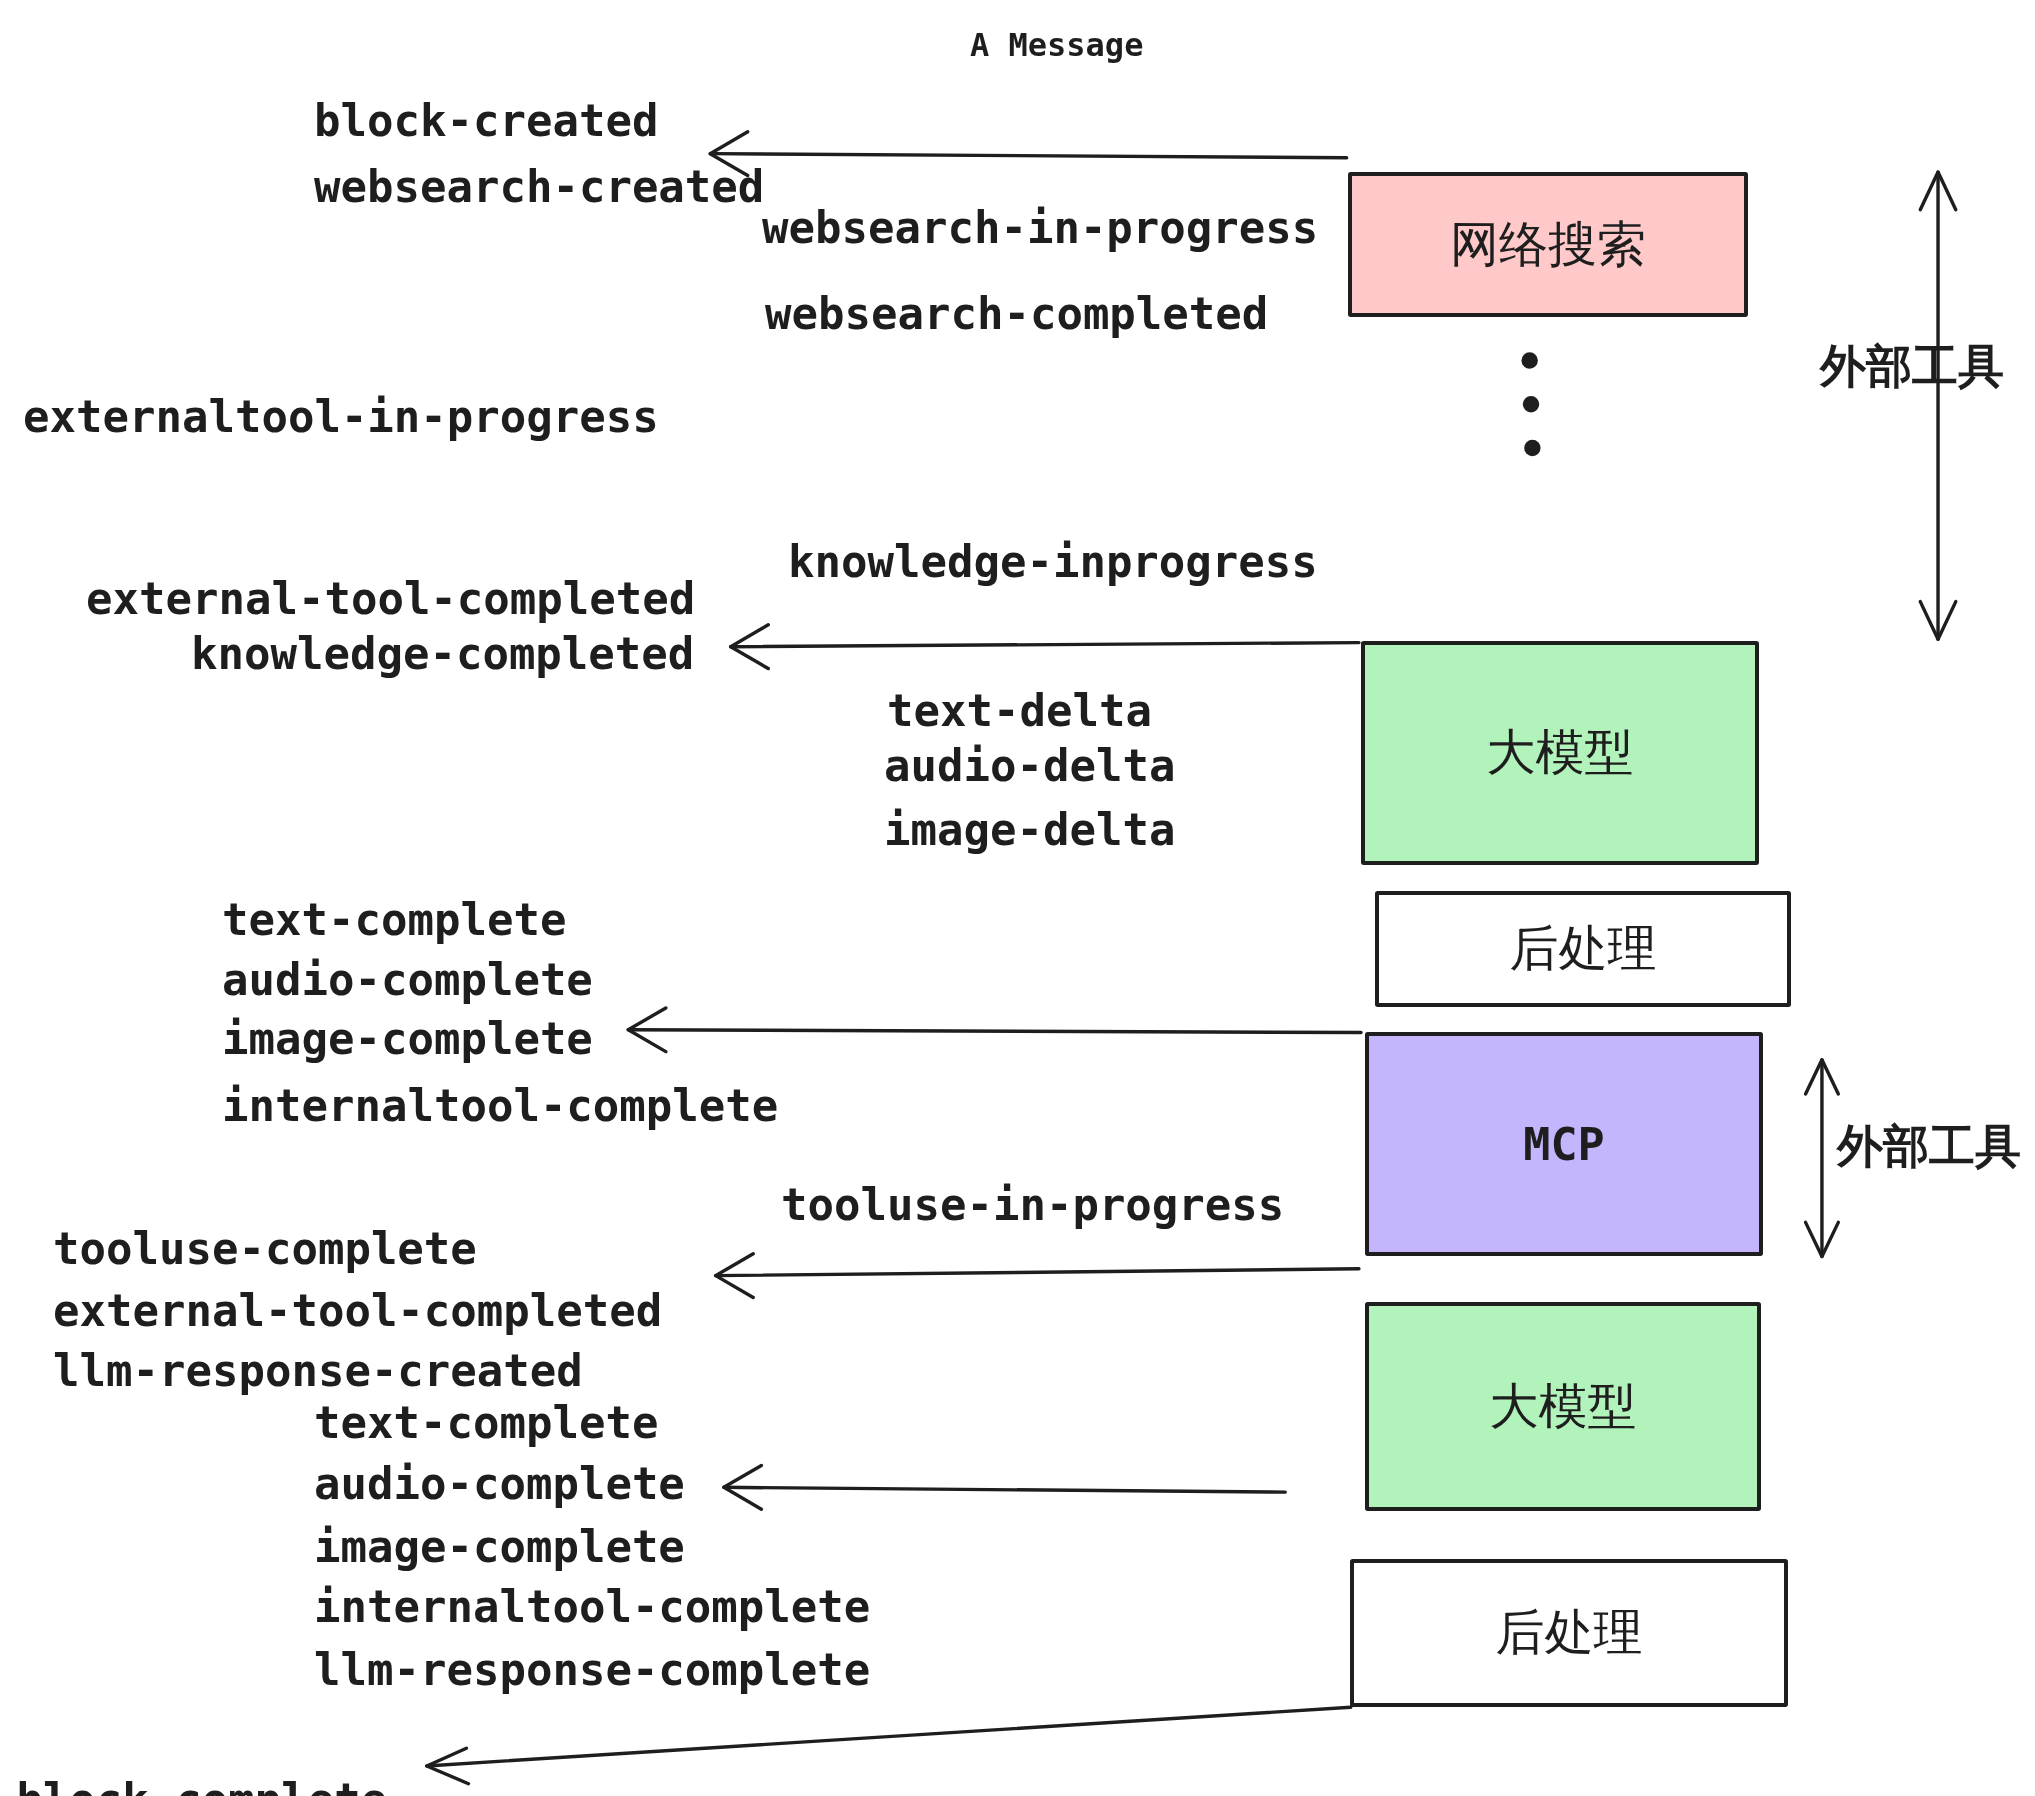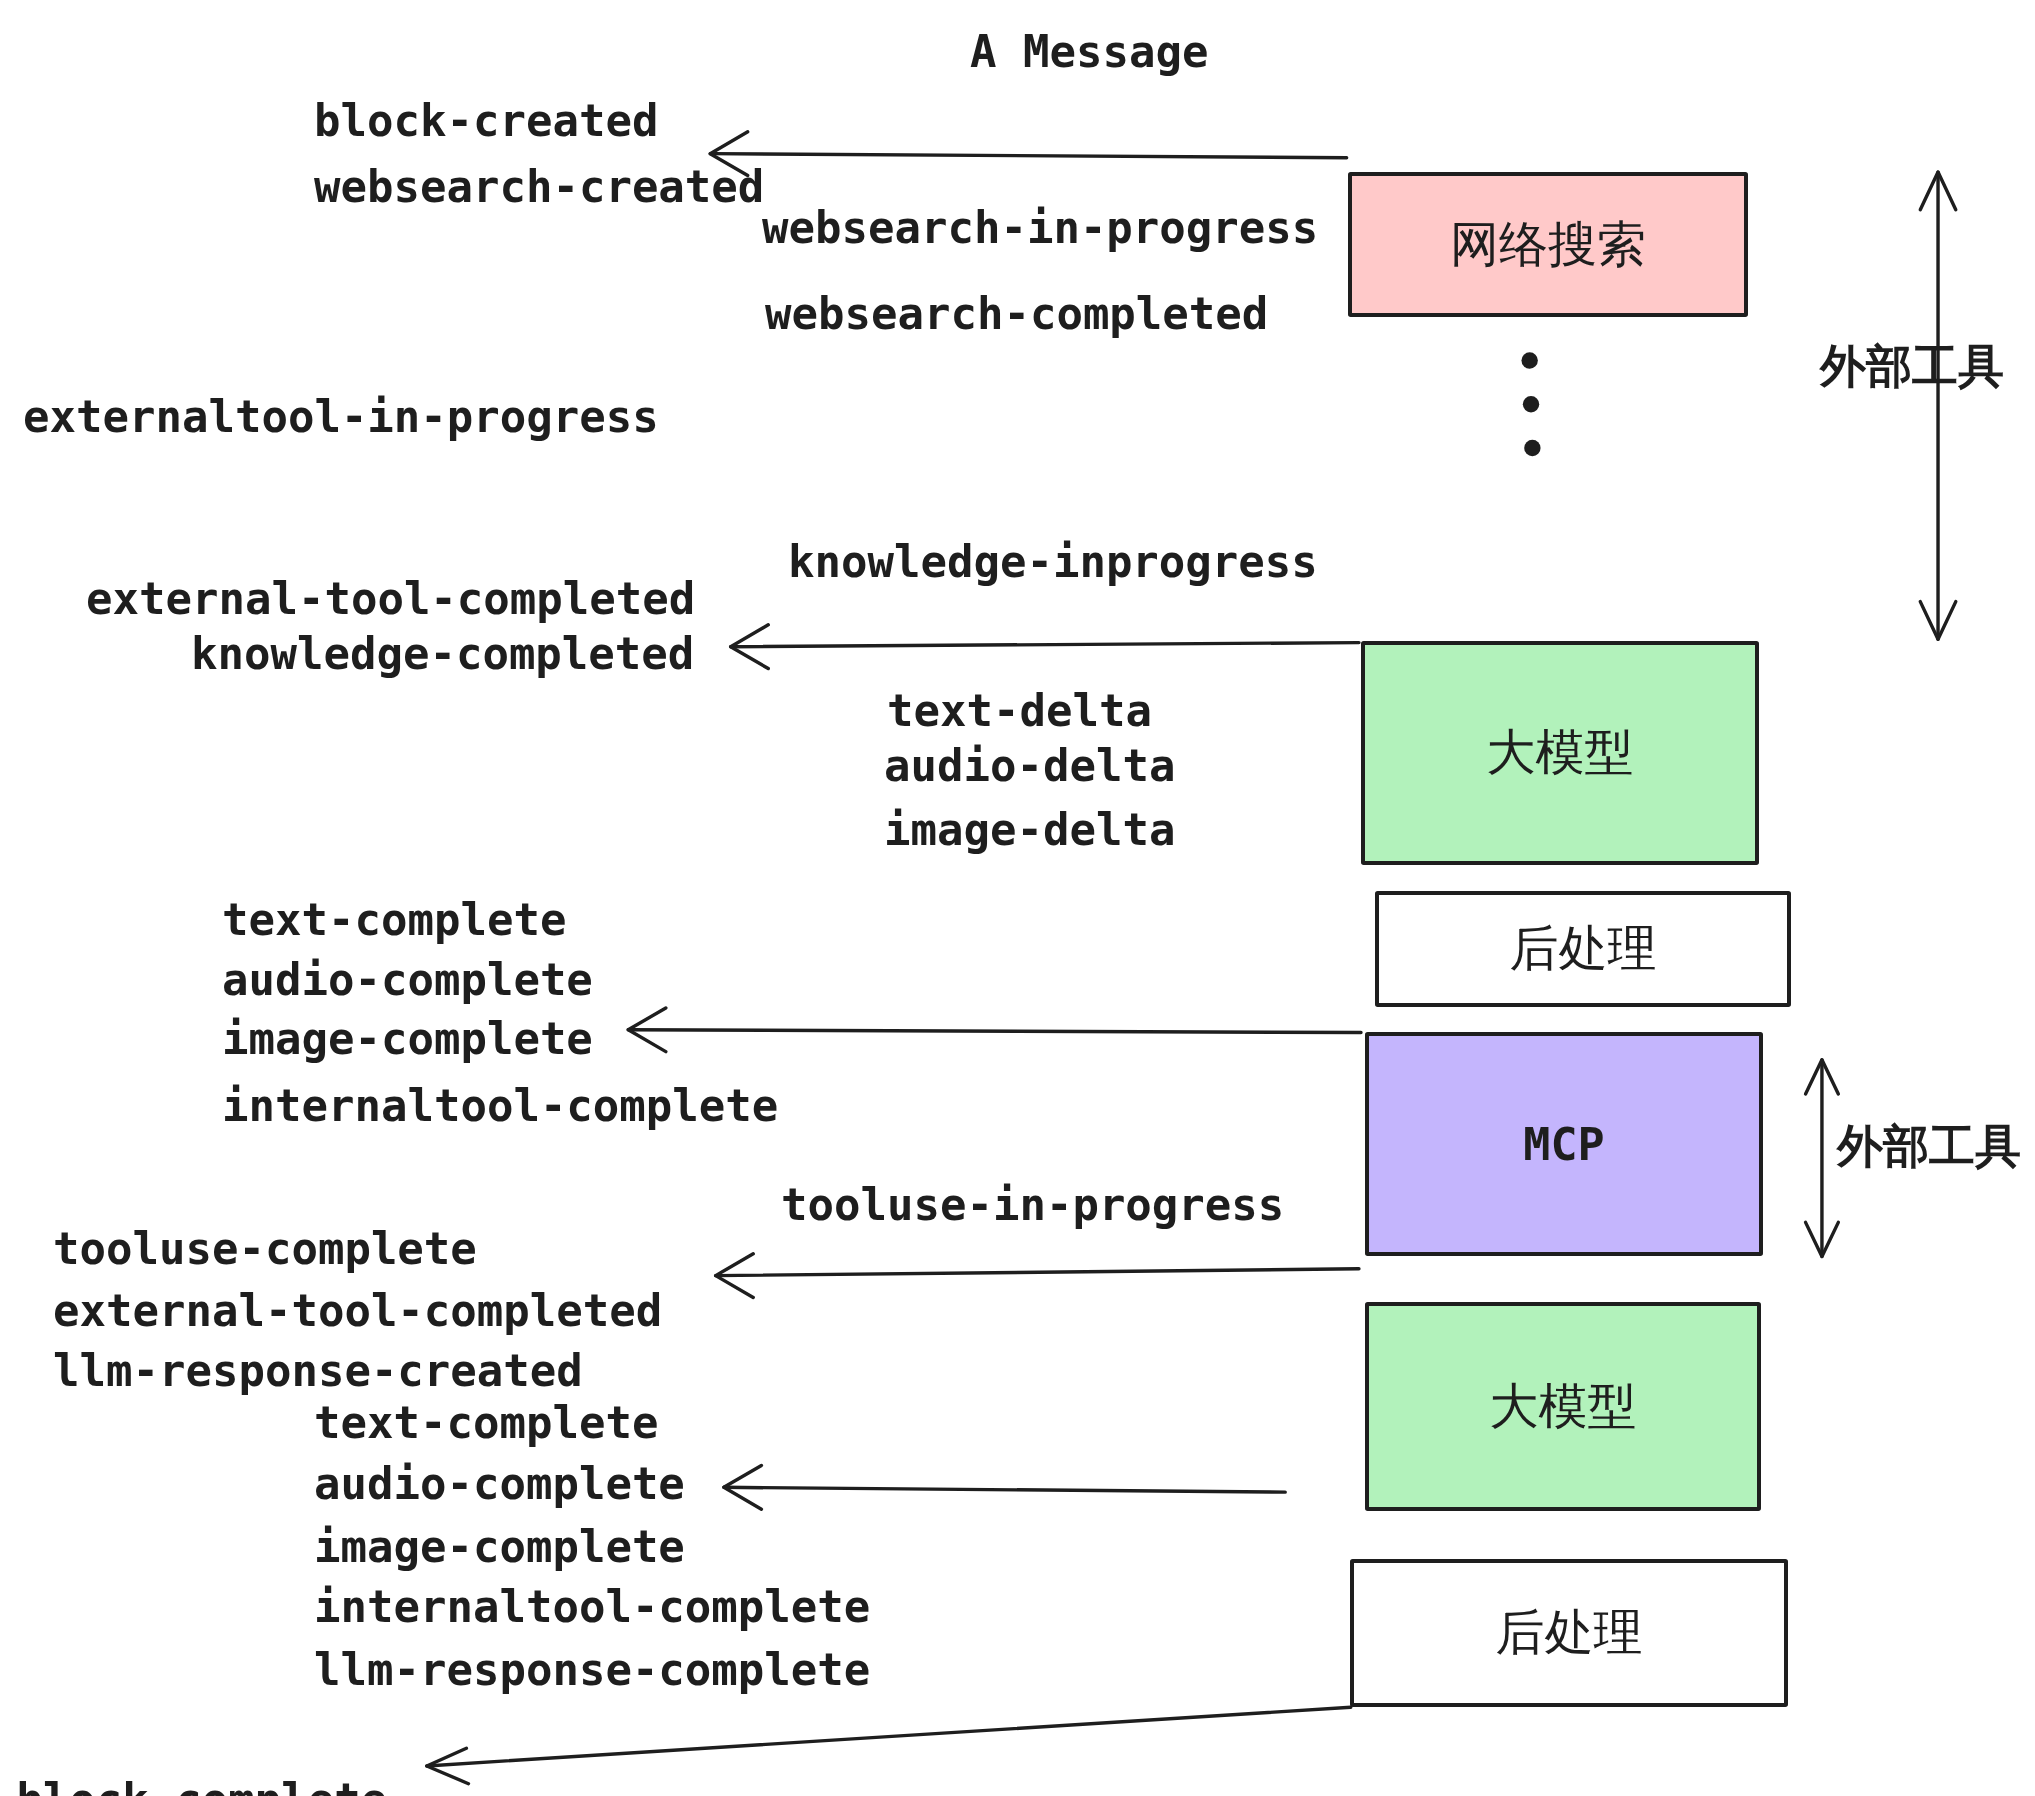--- a/index.html
+++ b/index.html
@@ -1,21 +1,21 @@
 <!DOCTYPE html>
 <html style="font-size:11px"><head>
 <meta charset="utf-8">
 <style>
   html,body{margin:0;padding:0;background:#ffffff;}
   .canvas{
     position:relative;width:2035px;height:1796px;background:#ffffff;
     font-family:"DejaVu Sans Mono",monospace;color:#1e1e1e;overflow:hidden;
   }
   .overlay{position:absolute;left:0;top:0;width:2035px;height:1796px;}
-  .title{position:absolute;font-size:44px;white-space:nowrap;font-weight:bold;}
+  .title{position:absolute;font-size:32px;white-space:nowrap;font-weight:bold;}
   .ev{position:absolute;font-size:44px;line-height:48px;white-space:nowrap;font-weight:bold;}
   .box{
     position:absolute;box-sizing:border-box;border:4.8px solid #1e1e1e;border-radius:2.7px;
     display:flex;align-items:center;justify-content:center;
   }
   .box .lbl{font-family:"DejaVu Sans",sans-serif;font-size:49px;white-space:nowrap;}
   .box.mono .lbl{font-family:"DejaVu Sans Mono",monospace;font-size:45px;font-weight:bold;}
   .side{
     position:absolute;font-family:"DejaVu Sans",sans-serif;font-size:46px;
     white-space:nowrap;font-weight:bold;

